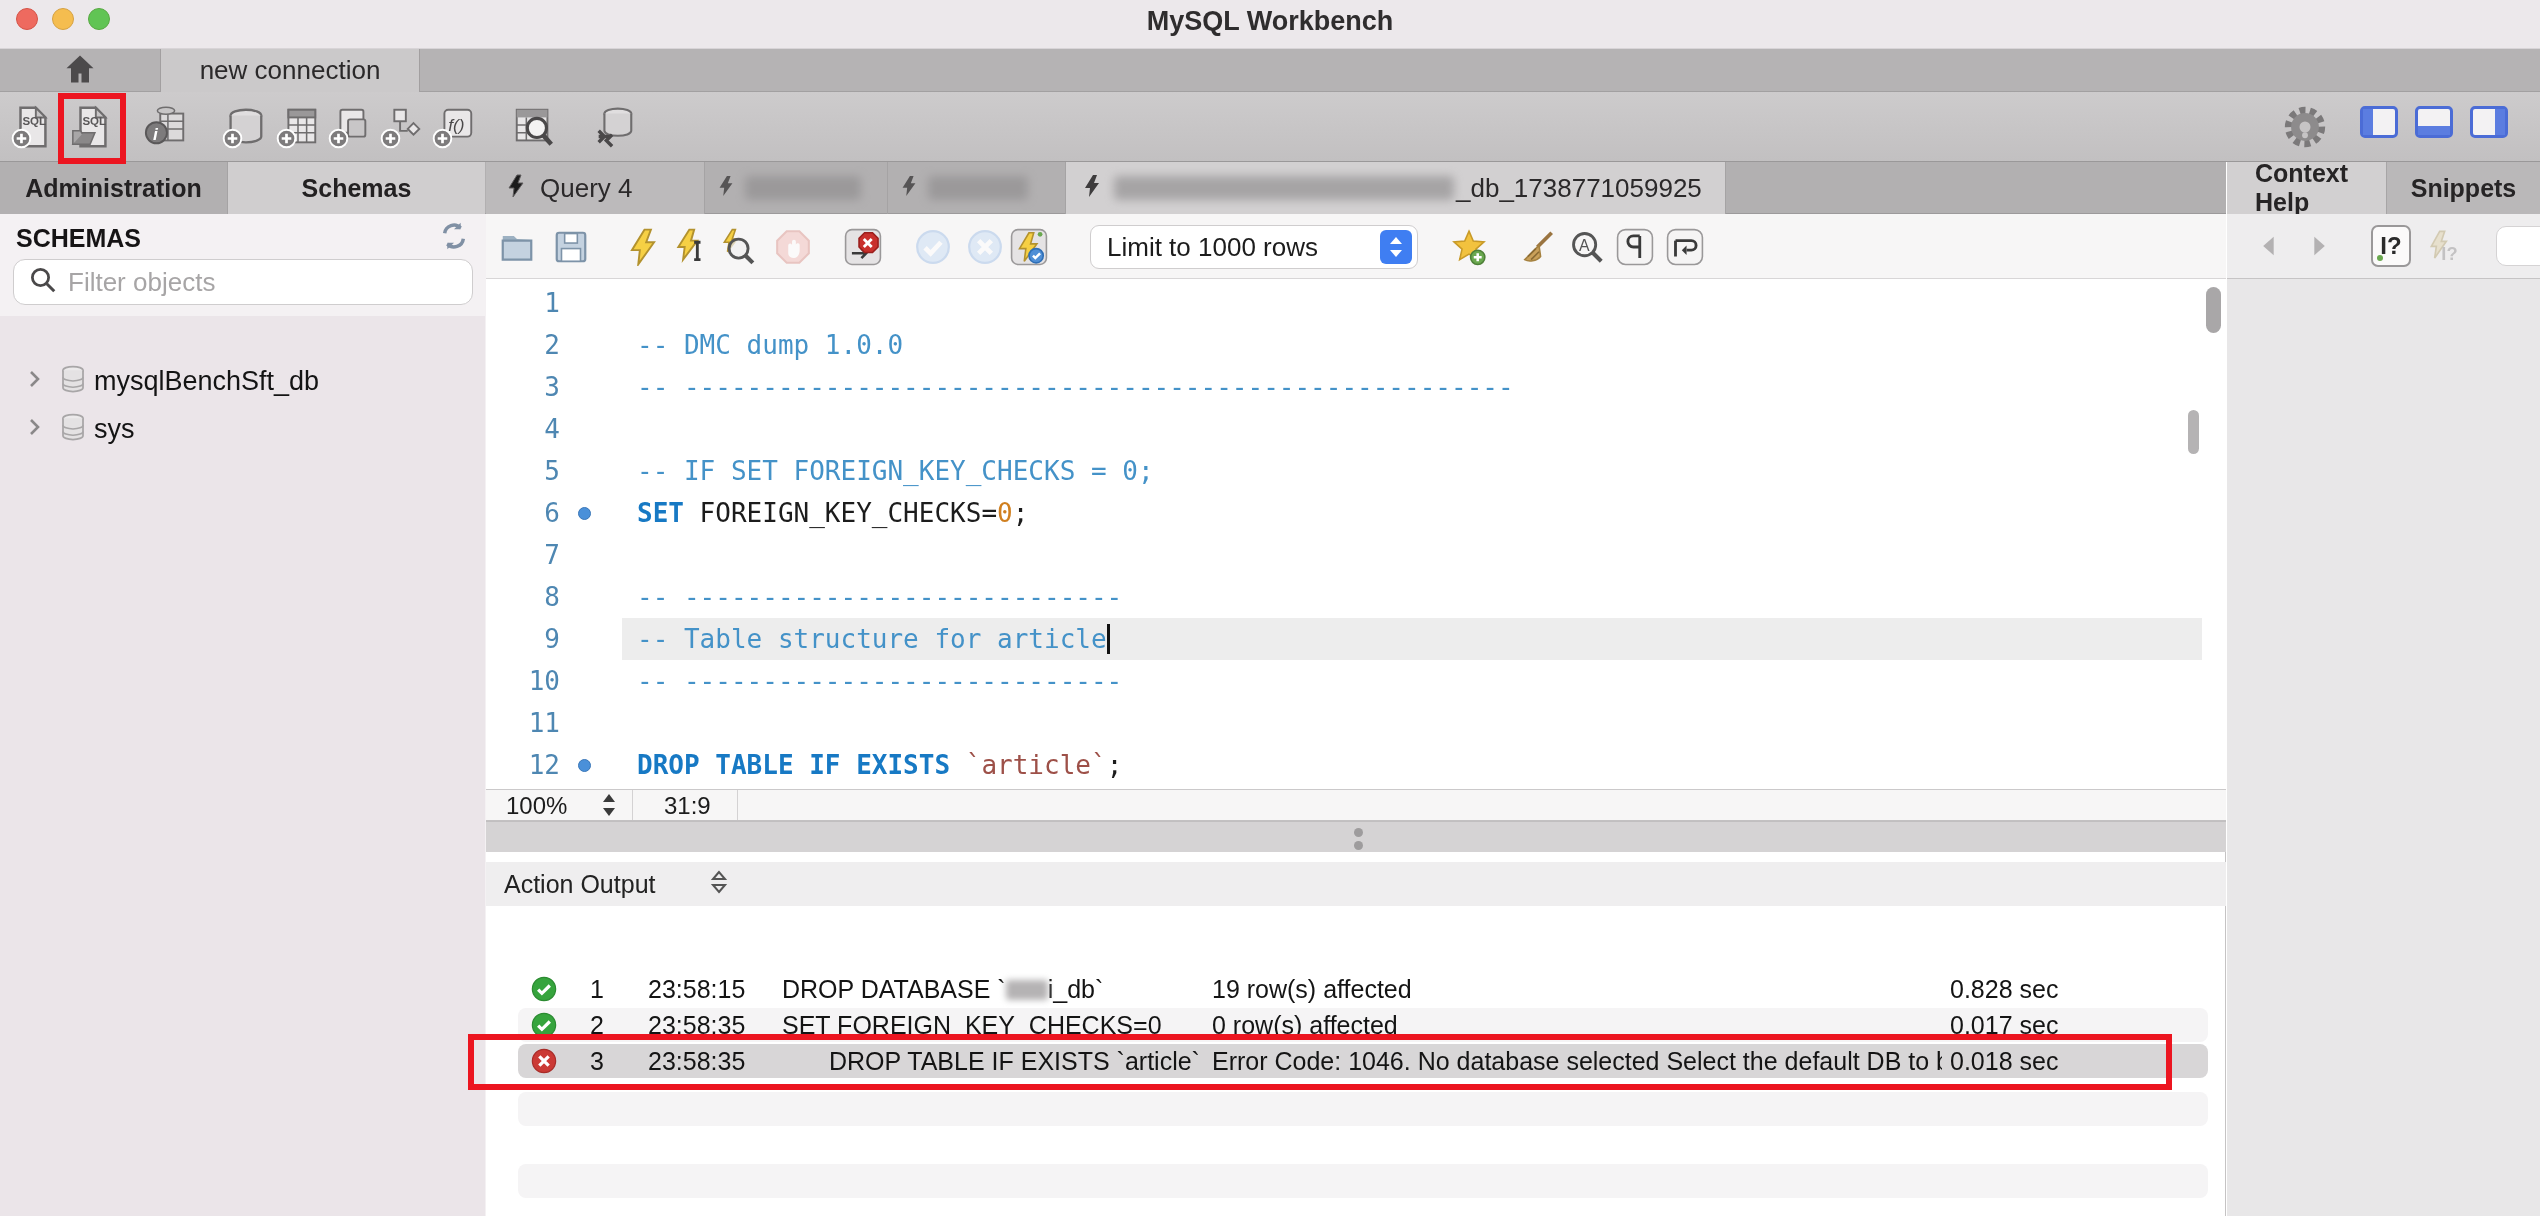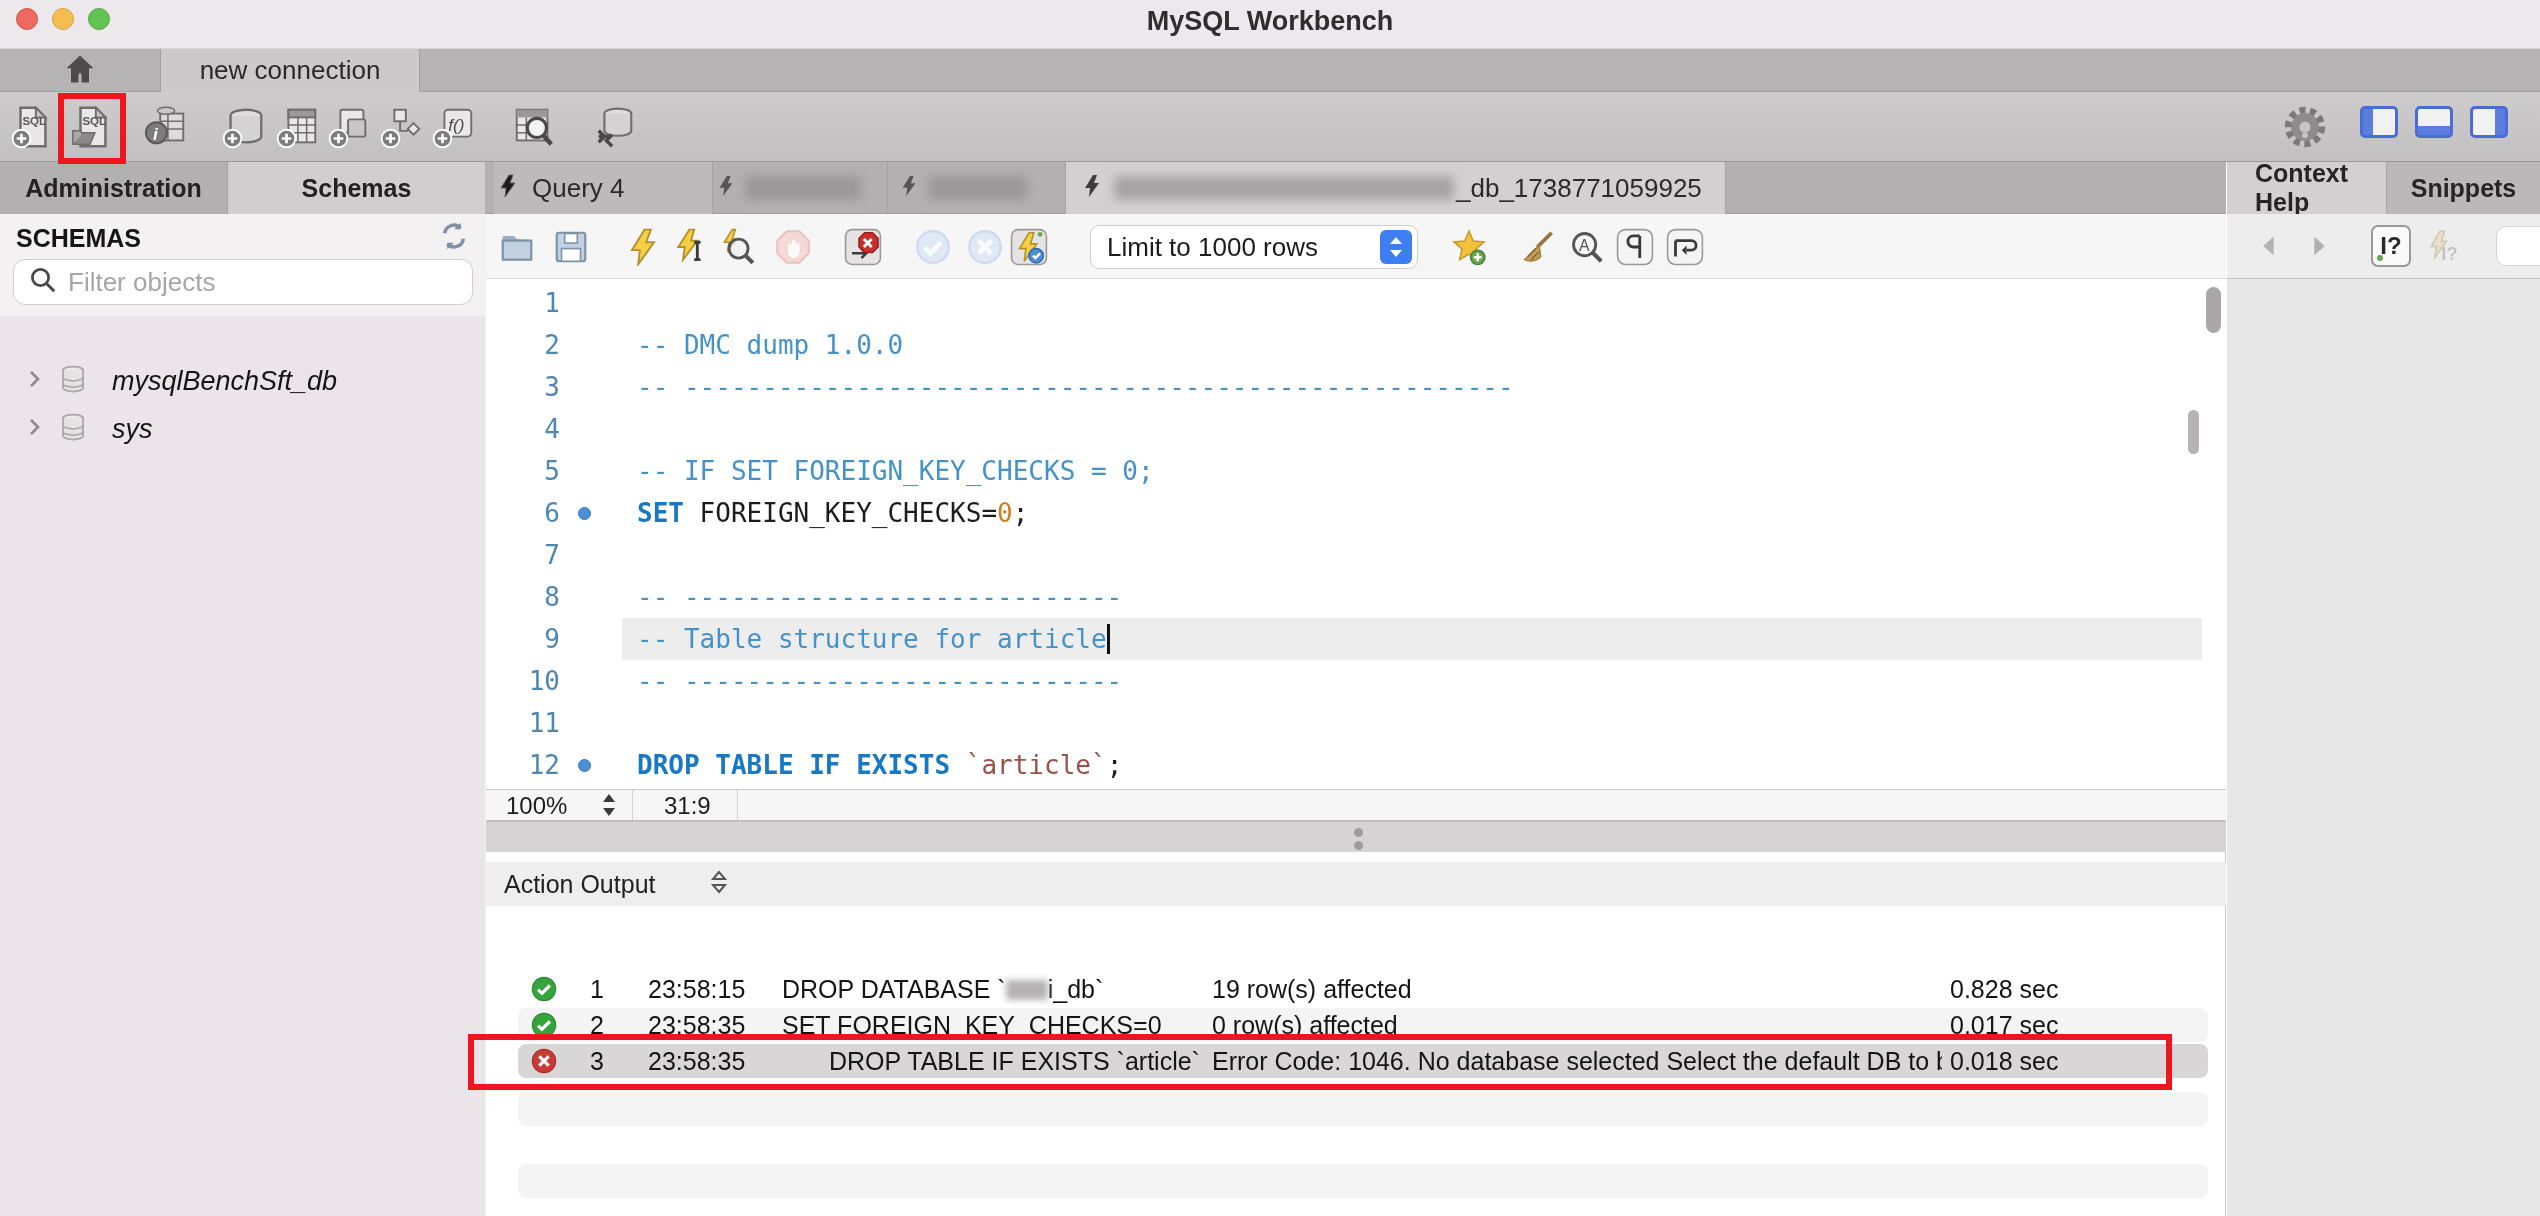--- a/index.html
+++ b/index.html
@@ -29,21 +29,21 @@
 
   
   .sidebar { left:0; top:162px; width:556px; height:1054px; background:#f4f1f3; border-right:1px solid #b3b1b2; }
   .side-tabs { position:absolute; left:0; top:0; width:486px; height:52px; background:#b2b0b1; border-bottom:1px solid #a5a3a4; }
   .side-tab { position:absolute; top:0; height:52px; display:flex; align-items:center; justify-content:center; font-size:25px; font-weight:bold; color:#232122; }
   .schemas-hdr { position:absolute; left:16px; top:62px; font-size:25px; font-weight:bold; color:#161415; }
   .filter-box { position:absolute; left:13px; top:97px; width:460px; height:46px; background:#fff; border:1px solid #cfcdce; border-radius:12px; display:flex; align-items:center; }
   .filter-ph { font-size:26px; color:#a7a5a6; margin-left:10px; }
   .tree { position:absolute; left:0; top:154px; width:485px; height:900px; background:#ebe5e9; }
   .tree-item { position:absolute; left:0; width:485px; height:46px; display:flex; align-items:center; }
-  .tree-label { font-size:27px; color:#141414; margin-left:24px;font-style:italic; }
+  .tree-label { font-size:27px; color:#141414; margin-left:6px; }
 
   
   .main { left:486px; top:162px; width:1740px; height:1054px; background:#fff; border-right:1px solid #c5c3c4; }
   .query-tabs { position:absolute; left:0; top:0; width:1740px; height:52px; background:#b2b0b1; border-bottom:1px solid #9c9a9b; }
   .q-tab { position:absolute; top:0; height:52px; display:flex; align-items:center; border-right:1px solid #a5a3a4; }
   .q-label { font-size:26px; color:#2b292a; margin-left:12px; }
   .redacted { background:#8f8d8e; opacity:.65; border-radius:4px; filter:blur(5px); height:24px; display:inline-block; }
 
   .editor-toolbar { position:absolute; left:0; top:52px; width:1740px; height:65px; background:#f7f6f6; border-bottom:1px solid #d8d6d7; }
   .et-icon { position:absolute; top:12px; width:42px; height:42px; display:flex; align-items:center; justify-content:center; }
@@ -281,21 +281,21 @@
             </svg>
         </span>
         <span class="tree-label">sys</span>
       </div>
     </div>
   </div>
 
   <div class="abs main">
 
     <div class="query-tabs">
-      <div class="q-tab" style="left:8px; width:219px; background:#bcbabb; padding-left:2px;">
+      <div class="q-tab" style="left:0; width:219px; background:#bcbabb; padding-left:18px;">
         <span><svg width="24" height="24" viewBox="0 0 24 24">
               <path d="M13 1L5 14h5l-1 9 10-14h-5l3-8z" fill="#57555 6" opacity="0.85" stroke="#4e4c4d" stroke-width="1"></path>
             </svg></span>
         <span class="q-label">Query 4</span>
       </div>
       <div class="q-tab" style="left:219px; width:183px; padding-left:10px;">
         <span><svg width="22" height="22" viewBox="0 0 24 24">
               <path d="M13 1L5 14h5l-1 9 10-14h-5l3-8z" fill="#565455"></path>
             </svg></span>
         <span class="redacted" style="width:116px; margin-left:8px;"></span>

